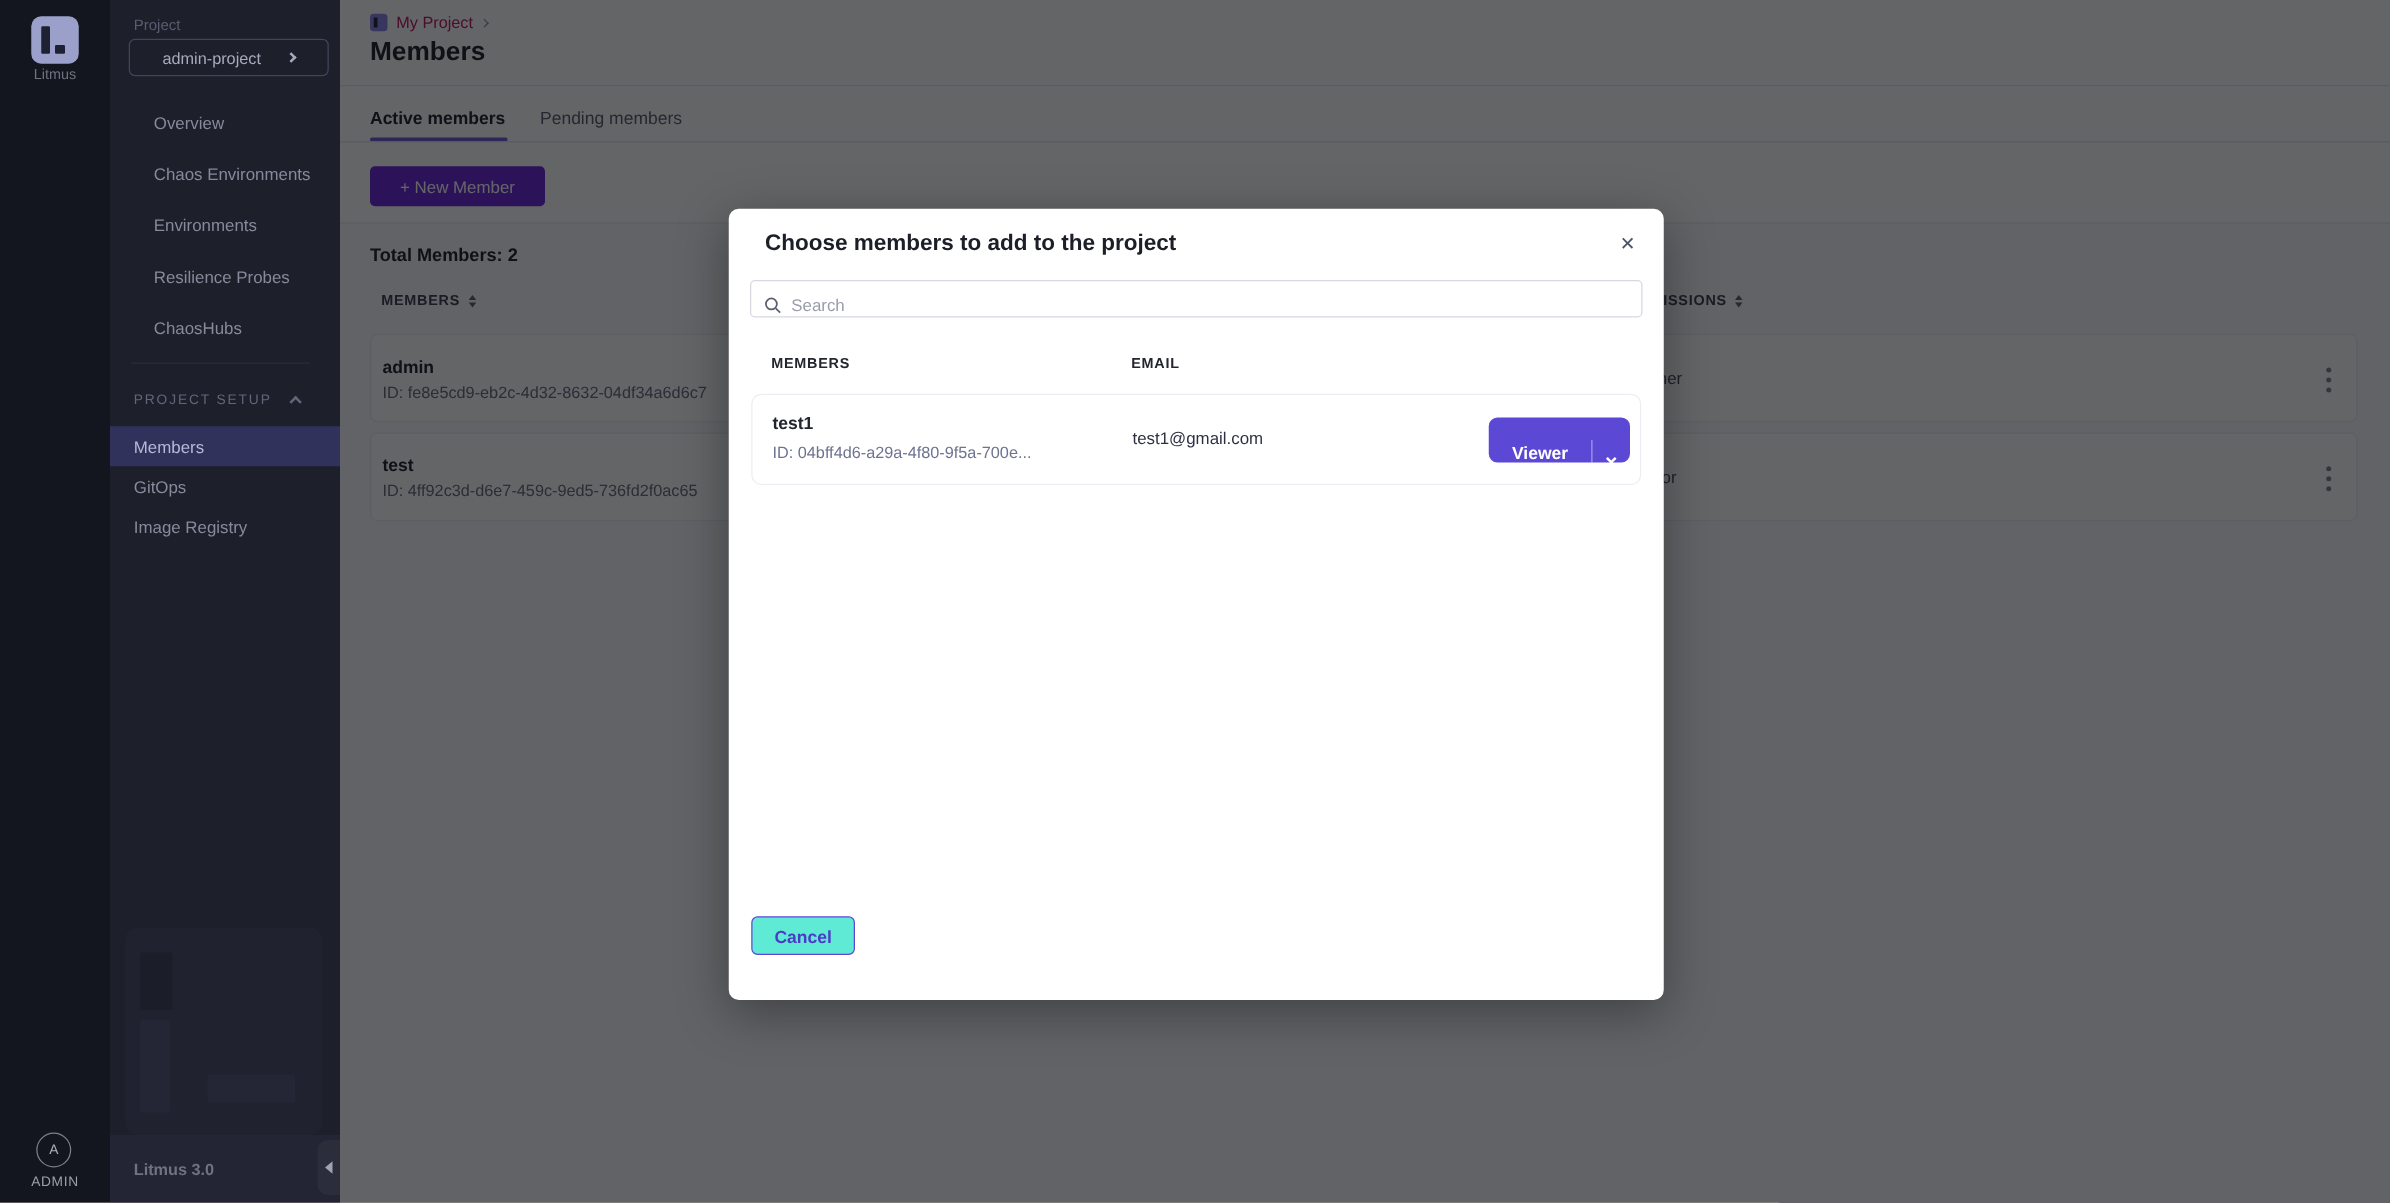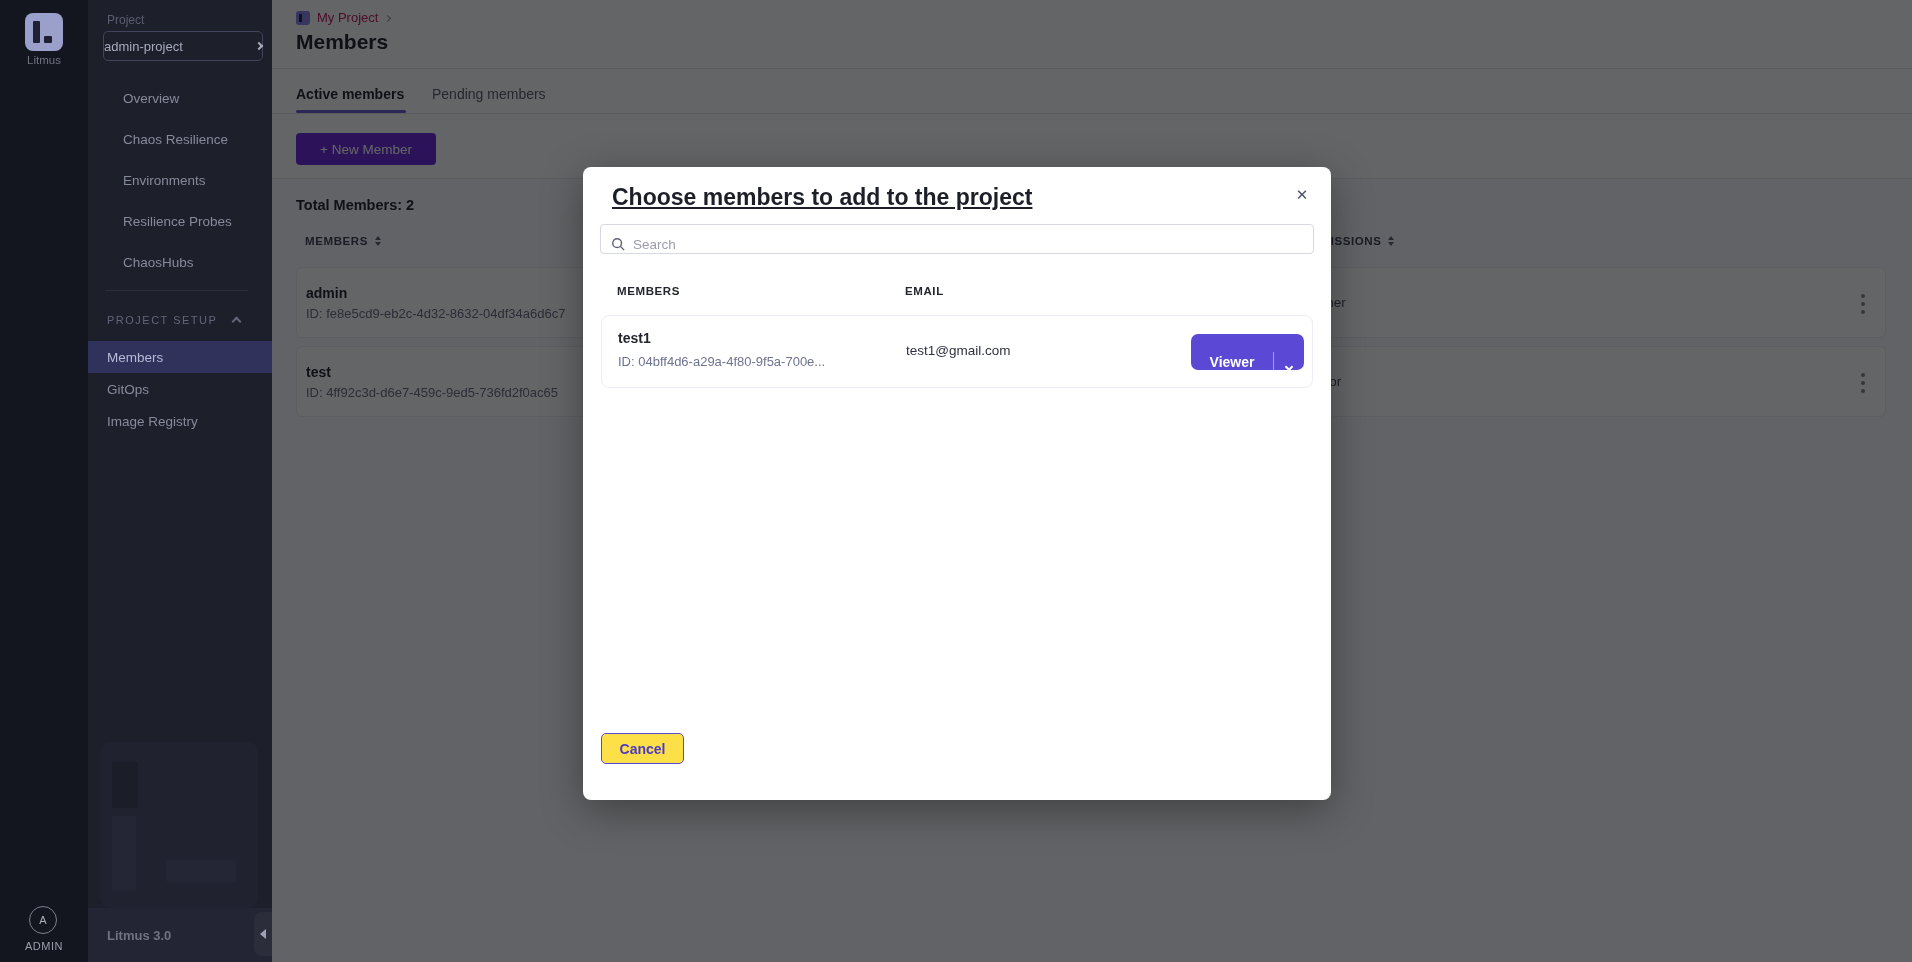--- a/index.html
+++ b/index.html
@@ -11,21 +11,21 @@
   .logo-box { position:absolute; left:25px; top:13px; width:38px; height:38px; border-radius:8px; background:#9aa0c9; }
   .logo-bar { position:absolute; left:8px; top:8px; width:7px; height:22px; background:#1e2133; border-radius:1px; }
   .logo-dot { position:absolute; left:19px; top:23px; width:8px; height:7px; background:#1e2133; border-radius:1px; }
   .logo-label { position:absolute; left:0; top:54px; width:88px; text-align:center; font-size:11.5px; color:#6f7280; }
   .avatar { position:absolute; left:29px; top:906px; width:28px; height:28px; border-radius:50%; border:1.5px solid #7c7f8d; color:#aeb1bd; font-size:11px; display:flex; align-items:center; justify-content:center; }
   .admin-label { position:absolute; left:0; top:940px; width:88px; text-align:center; font-size:11px; color:#9b9eab; letter-spacing:0.5px; }
 
   
   .panel { position:absolute; left:88px; top:0; width:184px; height:962px; background:#1d1f2b; z-index:10; }
   .proj-label { position:absolute; left:19px; top:13px; font-size:12px; color:#595d6f; }
-  .proj-select { position:absolute; left:15px; top:31px; width:160px; height:30px; border:1px solid #41455c; border-radius:5px; display:flex; align-items:center; padding:0 0; cursor:pointer; }
+  .proj-select { position:absolute; left:15px; top:31px; width:160px; height:30px; border:1px solid #41455c; border-radius:5px; display:flex; align-items:center; padding:0 26px; cursor:pointer; }
   .proj-select span.val { font-size:13px; color:#a7abbe; flex:1; }
   .chev { display:inline-block; width:7px; height:7px; border-top:2px solid currentColor; border-right:2px solid currentColor; }
   .chev-right { transform:rotate(45deg); }
   .chev-up { transform:rotate(-45deg); }
   .chev-down { transform:rotate(135deg); }
   .nav-list { position:absolute; left:16px; top:78px; width:184px; }
   .nav-item { height:41px; display:flex; align-items:center; padding-left:19px; font-size:13.5px; color:#868a9b; cursor:pointer; }
   .side-divider { position:absolute; left:17px; top:290px; width:143px; height:1px; background:#2b2d3c; }
   .setup-label { position:absolute; left:19px; top:314px; font-size:11px; letter-spacing:1.5px; color:#62667a; }
   .setup-chev { position:absolute; left:145px; top:318px; color:#62667a; }
@@ -71,38 +71,38 @@
   .row-2 { top:346px; }
   .row-name { position:absolute; left:9px; top:17px; font-size:14px; font-weight:bold; color:#22242e; }
   .row-id { position:absolute; left:9px; top:38px; font-size:13px; color:#696d80; }
   .row-perm { position:absolute; left:1009px; top:27px; font-size:13.5px; color:#4a4e60; }
   .kebab { position:absolute; left:1560px; top:22px; display:flex; flex-direction:column; gap:4px; cursor:pointer; padding:4px; }
   .kebab i { width:4px; height:4px; border-radius:50%; background:#80838f; }
 
   
   .overlay { position:absolute; left:272px; top:0; width:1640px; height:962px; background:rgba(5,6,10,0.62); z-index:50; }
   .modal { position:absolute; left:583px; top:167px; width:748px; height:633px; background:#ffffff; border-radius:8px; box-shadow:0 10px 40px rgba(0,0,0,0.35); z-index:100; }
-  .modal-title { position:absolute; left:29px; top:17px; font-size:23px; font-weight:bold; color:#1c1e28;text-decoration:underline; }
+  .modal-title { position:absolute; left:29px; top:17px; font-size:18px; font-weight:bold; color:#1c1e28; }
   .modal-close { position:absolute; left:705px; top:14px; width:28px; height:28px; border:none; background:none; font-size:15px; color:#4e5268; cursor:pointer; font-family:inherit; }
   .search-wrap { position:absolute; left:17px; top:57px; width:714px; height:30px; border:1px solid #d6d8e2; border-radius:4px; background:#fff; display:flex; align-items:flex-start; padding:12px 10px; gap:8px; }
   .search-input { flex:1; border:none; outline:none; font-size:13.5px; color:#33374a; font-family:inherit; background:transparent; }
   .search-input::placeholder { color:#9a9dab; }
   .m-col { position:absolute; top:118px; font-size:11.5px; font-weight:bold; letter-spacing:0.6px; color:#24262f; }
   .m-col-members { left:34px; }
   .m-col-email { left:322px; }
   .m-row-card { position:absolute; left:18px; top:148px; width:712px; height:73px; background:#fff; border:1px solid #ededf3; border-radius:8px; }
   .m-name { position:absolute; left:16px; top:14px; font-size:14px; font-weight:bold; color:#22242e; }
   .m-id { position:absolute; left:16px; top:38px; font-size:13px; color:#6e7390; }
   .m-email { position:absolute; left:304px; top:27px; font-size:13.5px; color:#2e3142; }
   .viewer-btn { position:absolute; left:589px; top:18px; width:113px; height:36px; background:#5b49d6; border:none; border-radius:7px; display:flex; align-items:flex-end; cursor:pointer; font-family:inherit; }
   .viewer-label { flex:1; text-align:center; color:#ffffff; font-size:14px; font-weight:bold; }
   .viewer-div { width:1px; height:18px; background:rgba(255,255,255,0.45); }
   .viewer-caret { width:30px; display:flex; align-items:center; justify-content:center; color:#ffffff; }
   .viewer-caret .chev { width:6px; height:6px; margin-top:-3px; }
-  .cancel-btn { position:absolute; left:18px; top:566px; width:83px; height:31px; background:#fde047; border:1.5px solid #5b49d6; border-radius:5px; color:#4b3ac8; font-size:14px; font-weight:bold; cursor:pointer; font-family:inherit; }
+  .cancel-btn { position:absolute; left:18px; top:566px; width:83px; height:31px; background:#5eead4; border:1.5px solid #5b49d6; border-radius:5px; color:#4b3ac8; font-size:14px; font-weight:bold; cursor:pointer; font-family:inherit; }
 </style>
 </head>
 <body>
 
 <div class="page">
 
   <div class="main">
     <div class="crumb-row">
       <span class="crumb-icon">
           <i></i>
@@ -173,21 +173,21 @@
 
   <div class="panel">
     <div class="proj-label">Project</div>
     <div class="proj-select">
       <span class="val">admin-project</span>
       <span class="chev chev-right" style="color:#a7abbe; width:6px; height:6px;"></span>
     </div>
 
     <div class="nav-list">
       <div class="nav-item">Overview</div>
-      <div class="nav-item">Chaos Resilience</div>
+      <div class="nav-item">Chaos Environments</div>
       <div class="nav-item">Environments</div>
       <div class="nav-item">Resilience Probes</div>
       <div class="nav-item">ChaosHubs</div>
     </div>
 
     <div class="side-divider"></div>
     <div class="setup-label">PROJECT SETUP</div>
     <span class="setup-chev chev chev-up"></span>
 
     <div class="setup-list">

